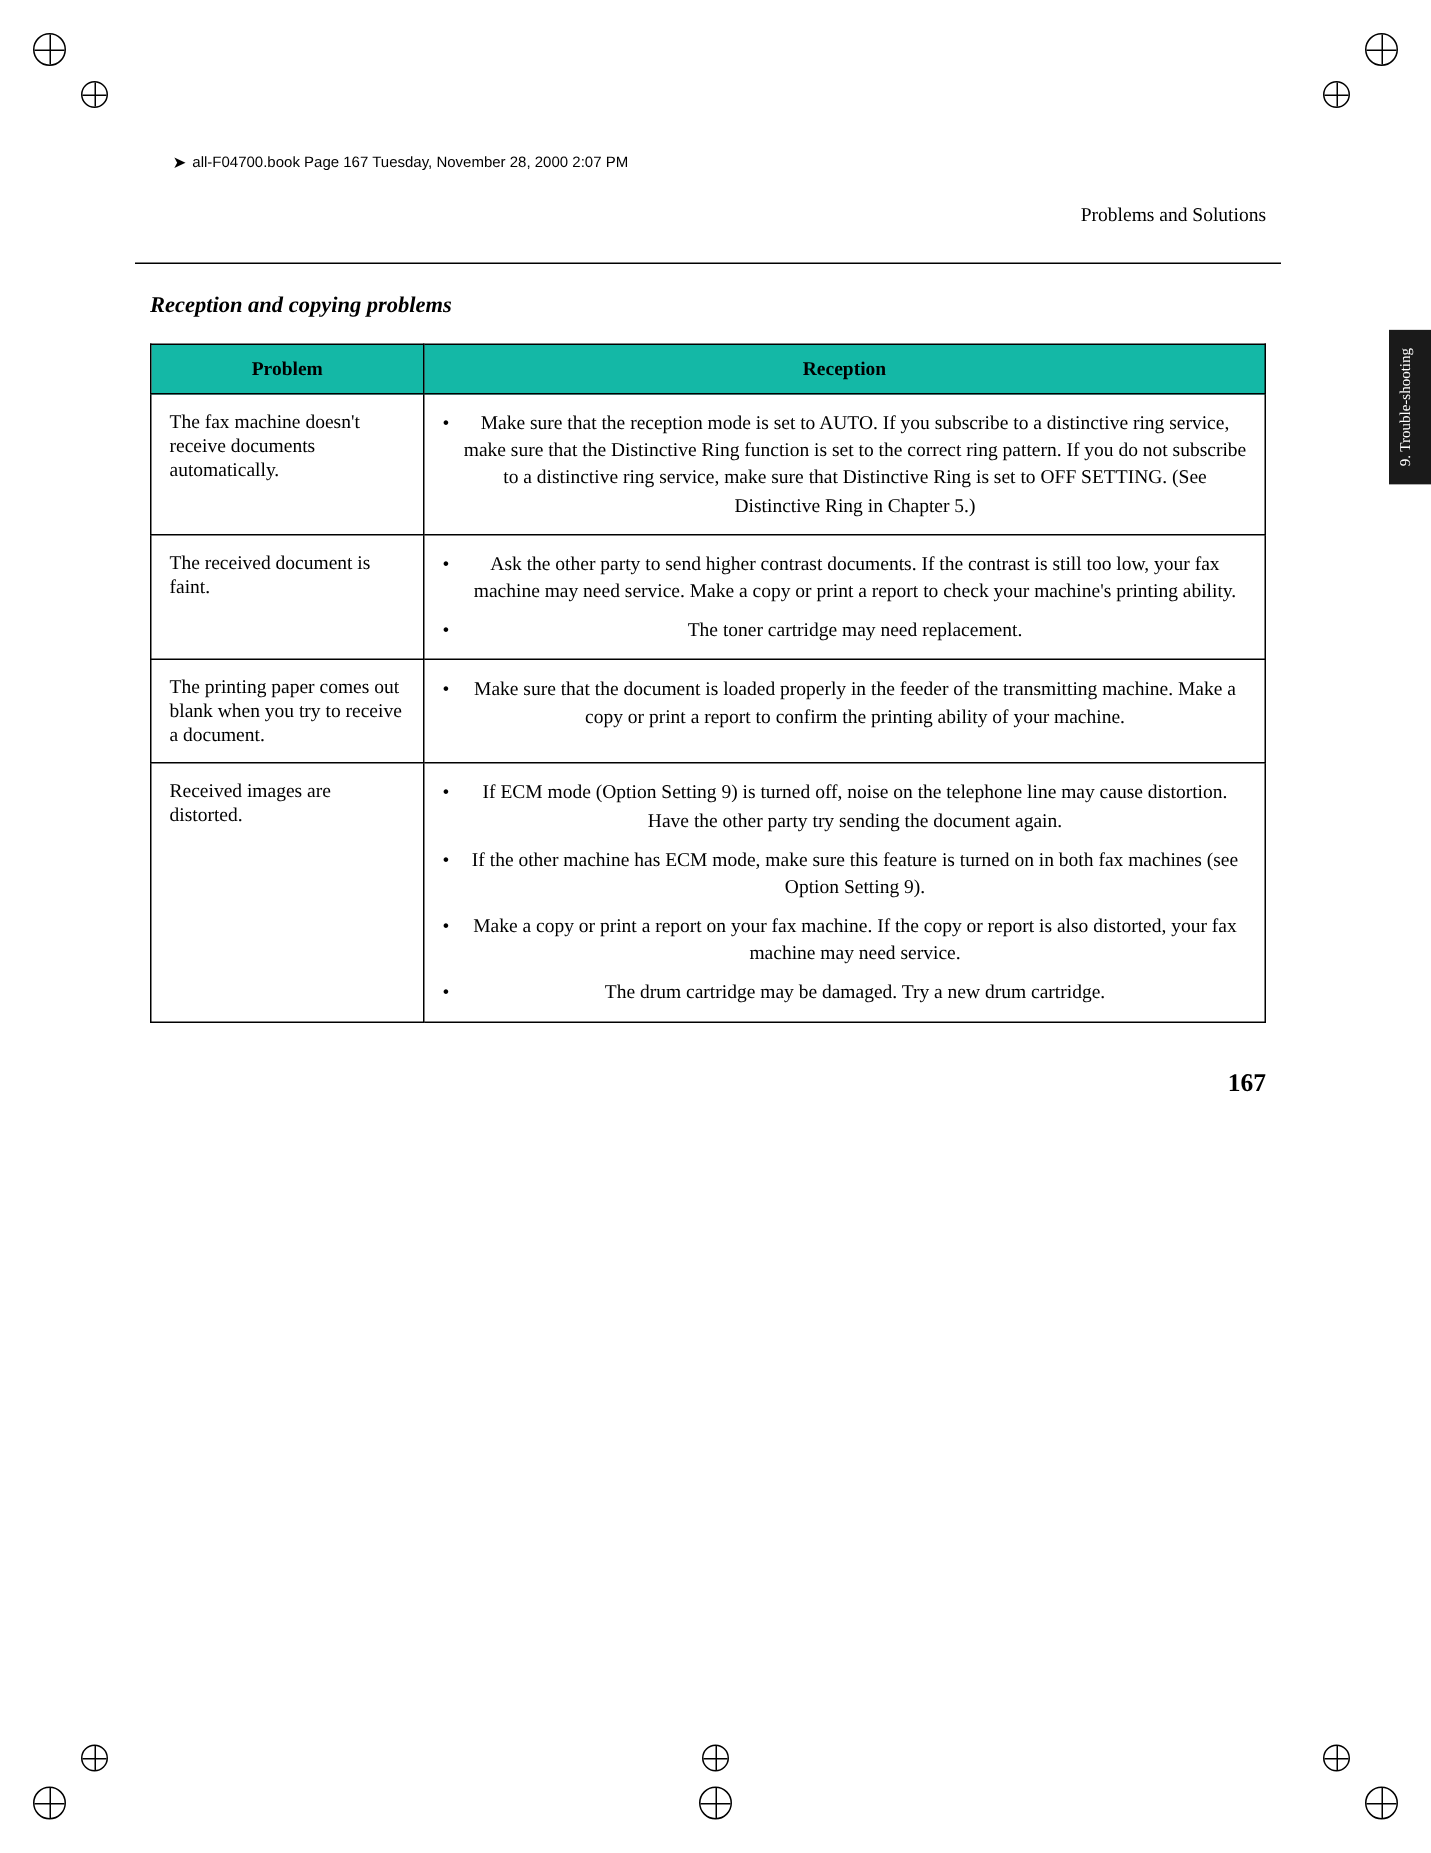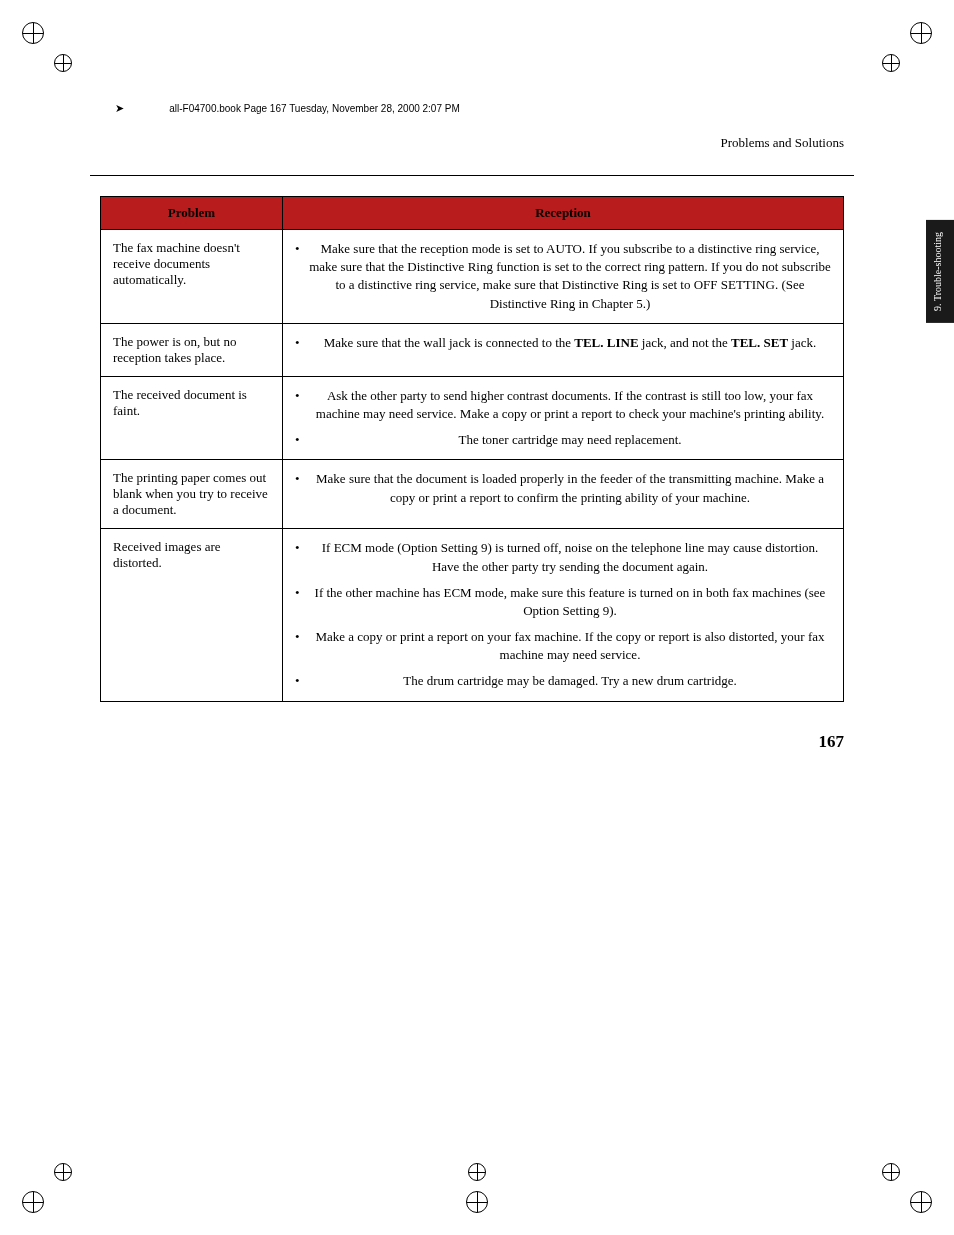--- a/index.html
+++ b/index.html
@@ -136,21 +136,21 @@
       border-collapse: collapse;
       margin-left: 10px;
       width: calc(100% - 20px);
     }
     .problems-table th {
       border: 1.5px solid #000;
       padding: 8px 12px;
       text-align: center;
       font-weight: bold;
       font-size: 13px;
-      background: #b91c1c;
+      background: #14b8a6;
     }
     .problems-table td {
       border: 1.5px solid #000;
       padding: 10px 12px;
       vertical-align: top;
       font-size: 13px;
     }
     .problems-table td:first-child {
       width: 182px;
     }
@@ -238,31 +238,32 @@
     <div class="reg-circle"></div>
   </div>
   <div class="reg-mark corner-bc2">
     <div class="inner-tick"></div>
   </div>
 
   <div class="side-tab">9. Trouble-shooting</div>
 
   <div style="margin-left: 55px; margin-top: 52px; margin-bottom: 0; display: flex; align-items: center;">
     <span style="margin-right: 4px; font-size: 11px;">➤</span>
-    <span style="font-size: 10px; font-family: Arial, sans-serif; margin-left: 41px;">all-F04700.book  Page 167  Tuesday, November 28, 2000  2:07 PM</span>
+    <span style="font-size: 10px; font-family: Arial, sans-serif;">all-F04700.book  Page 167  Tuesday, November 28, 2000  2:07 PM</span>
   </div>
 
   <div class="content-area">
 
     <div class="page-header">
       <span>Problems and Solutions</span>
     </div>
 
     <hr class="header-rule">
 
+    <div class="section-title">Reception and copying problems</div>
 
     <table class="problems-table">
       <thead>
         <tr>
           <th>Problem</th>
           <th>Reception</th>
         </tr>
       </thead>
       <tbody>
 
@@ -270,30 +271,20 @@
           <td>
             <span>The fax machine doesn't receive documents automatically.</span>
           </td>
           <td>
             <ul class="bullet-list">
               <li>Make sure that the reception mode is set to AUTO. If you subscribe to a distinctive ring service, make sure that the Distinctive Ring function is set to the correct ring pattern. If you do not subscribe to a distinctive ring service, make sure that Distinctive Ring is set to OFF SETTING. (See Distinctive Ring in Chapter 5.)</li>
             </ul>
           </td>
         </tr>
 
-        <tr>
-          <td>
-            <span>The power is on, but no reception takes place.</span>
-          </td>
-          <td>
-            <ul class="bullet-list">
-              <li>Make sure that the wall jack is connected to the <span class="bold-text">TEL. LINE</span> jack, and not the <span class="bold-text">TEL. SET</span> jack.</li>
-            </ul>
-          </td>
-        </tr>
 
         <tr>
           <td>
             <span>The received document is faint.</span>
           </td>
           <td>
             <ul class="bullet-list">
               <li>Ask the other party to send higher contrast documents. If the contrast is still too low, your fax machine may need service. Make a copy or print a report to check your machine's printing ability.</li>
               <li>The toner cartridge may need replacement.</li>
             </ul>

